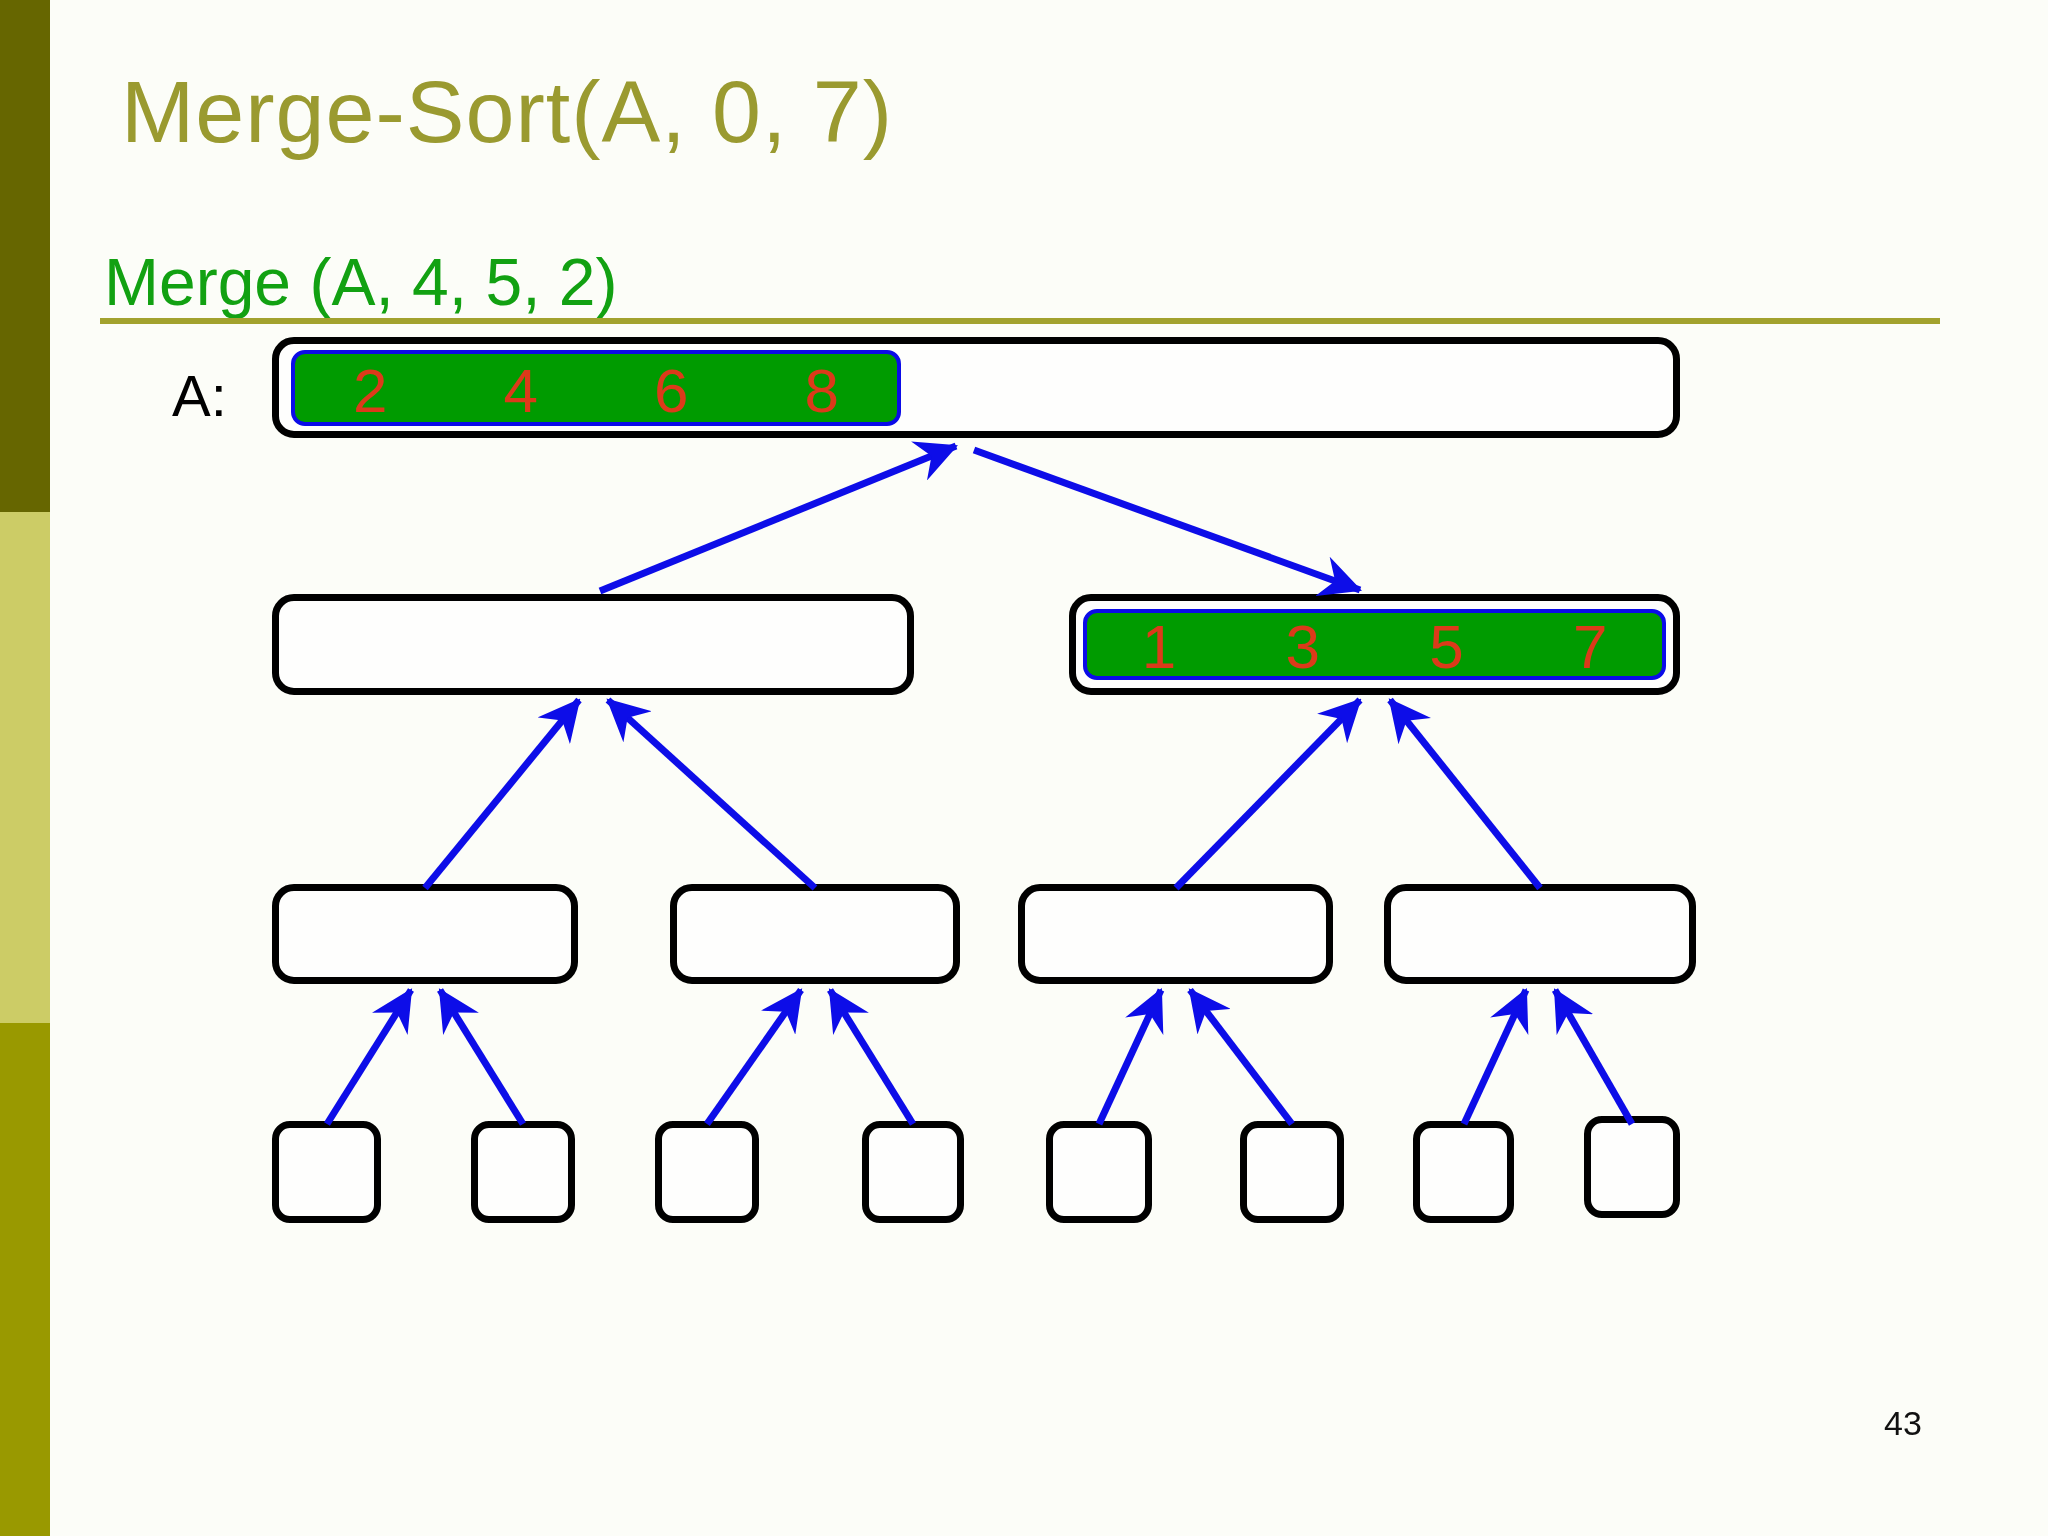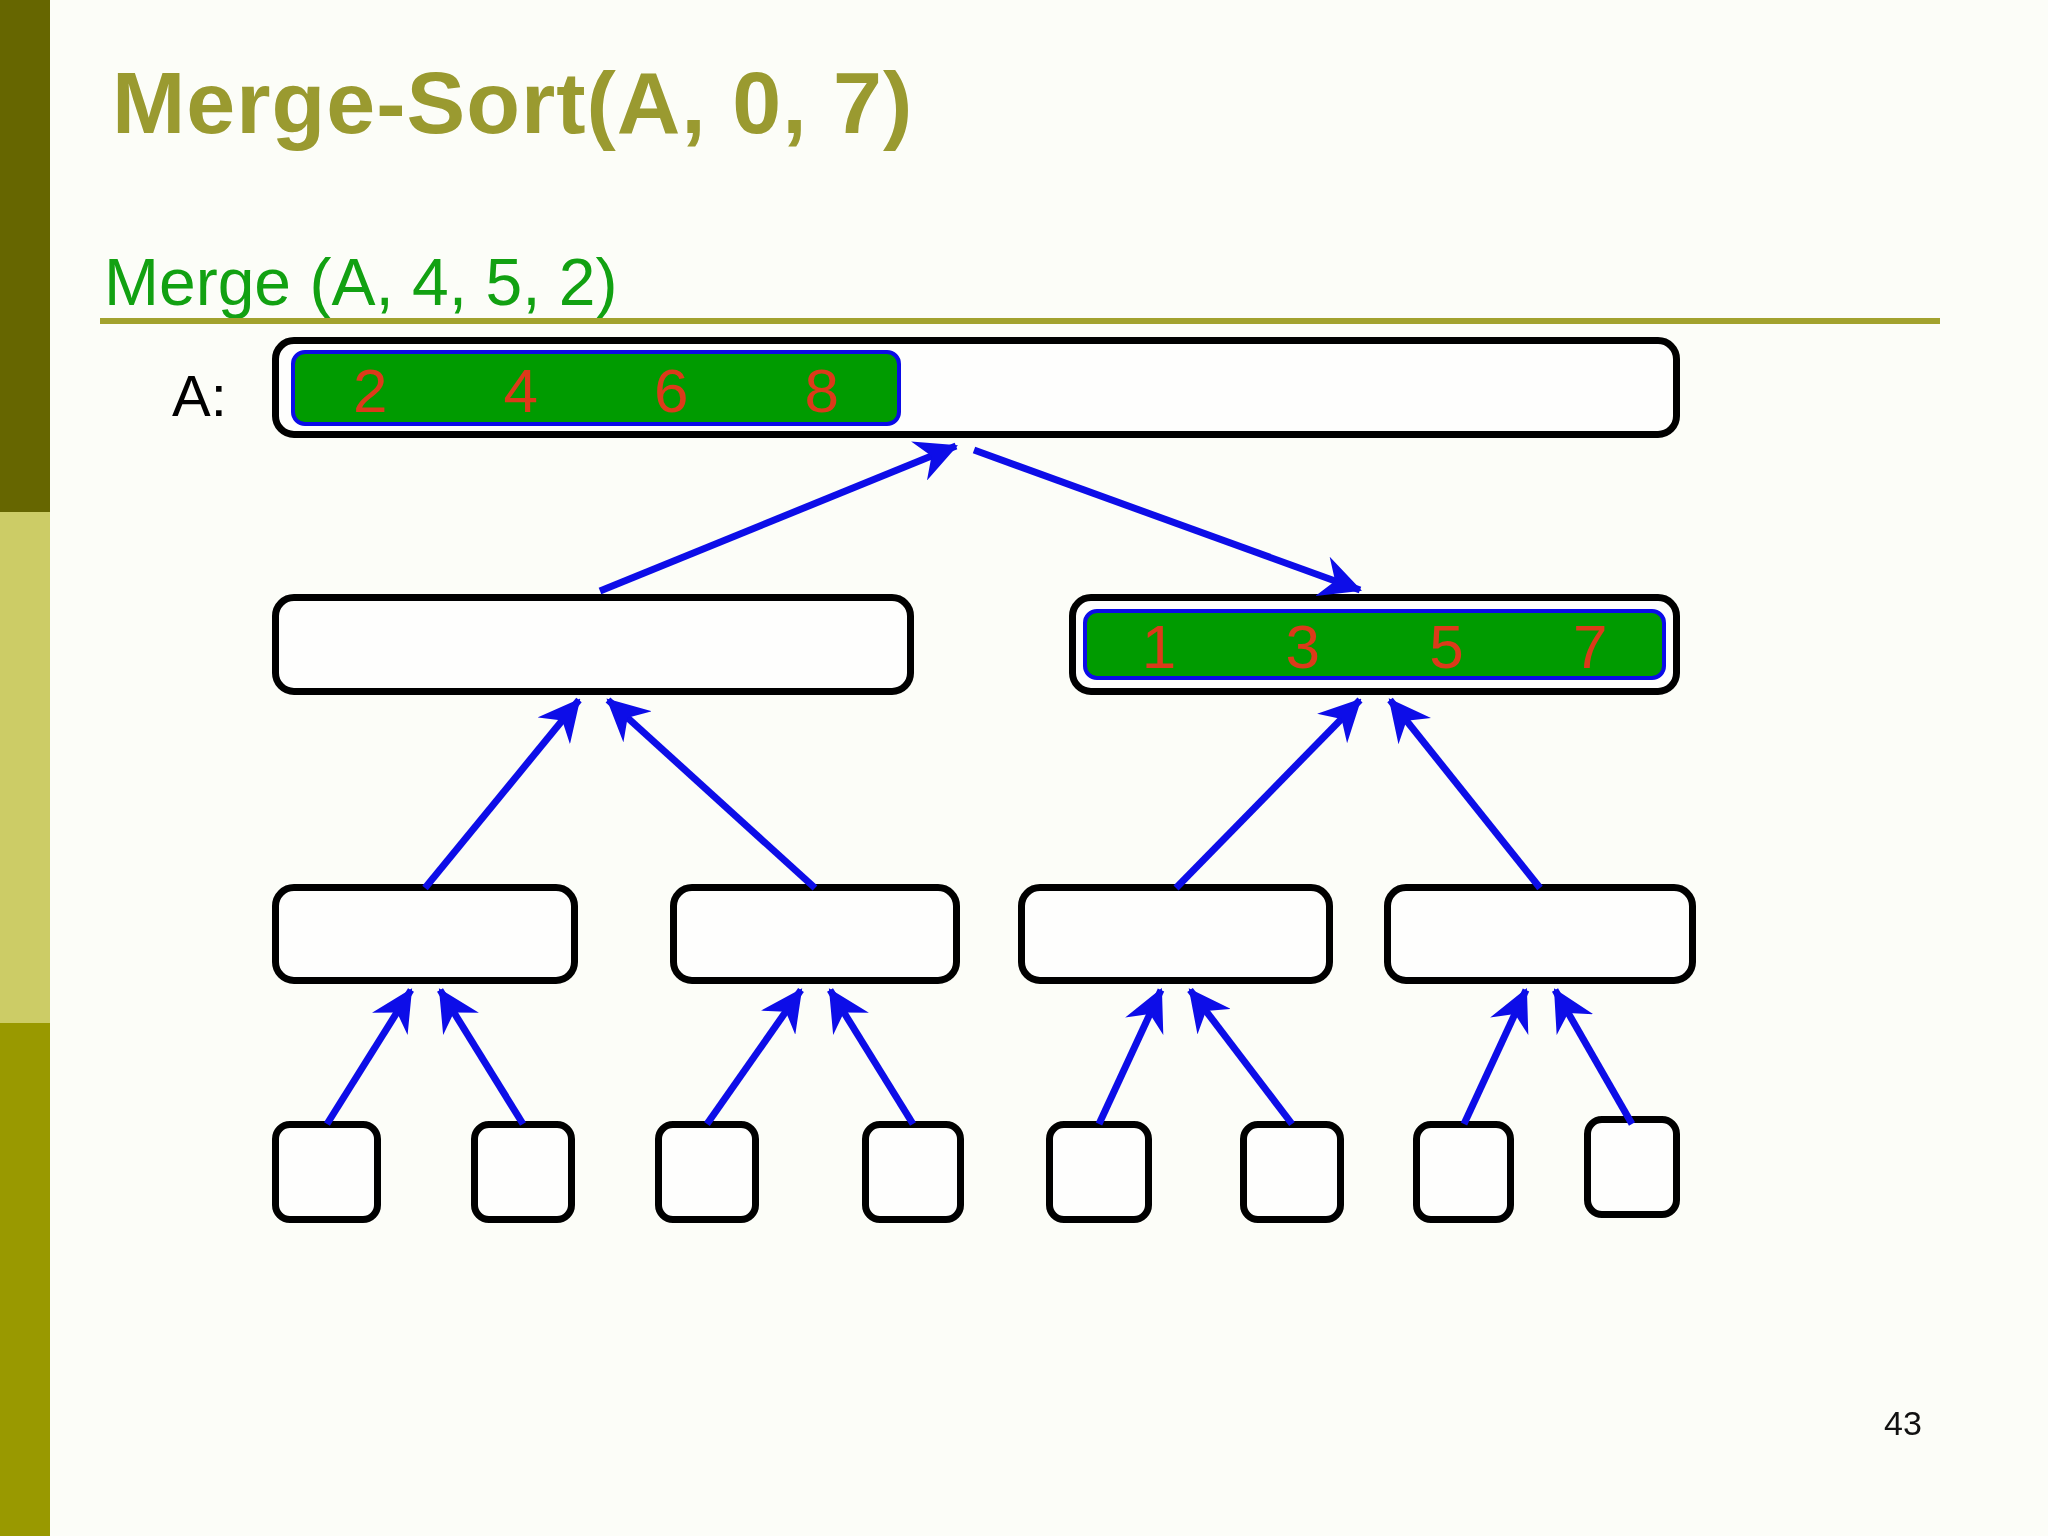--- a/index.html
+++ b/index.html
@@ -10,22 +10,22 @@
     overflow:hidden;
     font-family:"Liberation Sans", sans-serif;
   }
   
   .bar{position:absolute;left:0;width:50px;}
   .bar.top{top:0;height:512px;background:#666600;}
   .bar.mid{top:512px;height:511px;background:#CCCC66;}
   .bar.bot{top:1023px;height:513px;background:#999900;}
 
   .title{
-    position:absolute;left:112px;top:52px;margin:0;
-    font-size:88px;font-weight:700;color:#9A9A30;
+    position:absolute;left:112px;top:52px;margin:9px;
+    font-size:88px;font-weight:400;color:#9A9A30;
     letter-spacing:1px;white-space:nowrap;
   }
   .subtitle{
     position:absolute;left:104px;top:244px;
     font-size:66px;color:#12A112;white-space:nowrap;
   }
   .rule{
     position:absolute;left:100px;top:318px;width:1840px;height:6px;
     background:#A2A22E;
   }

